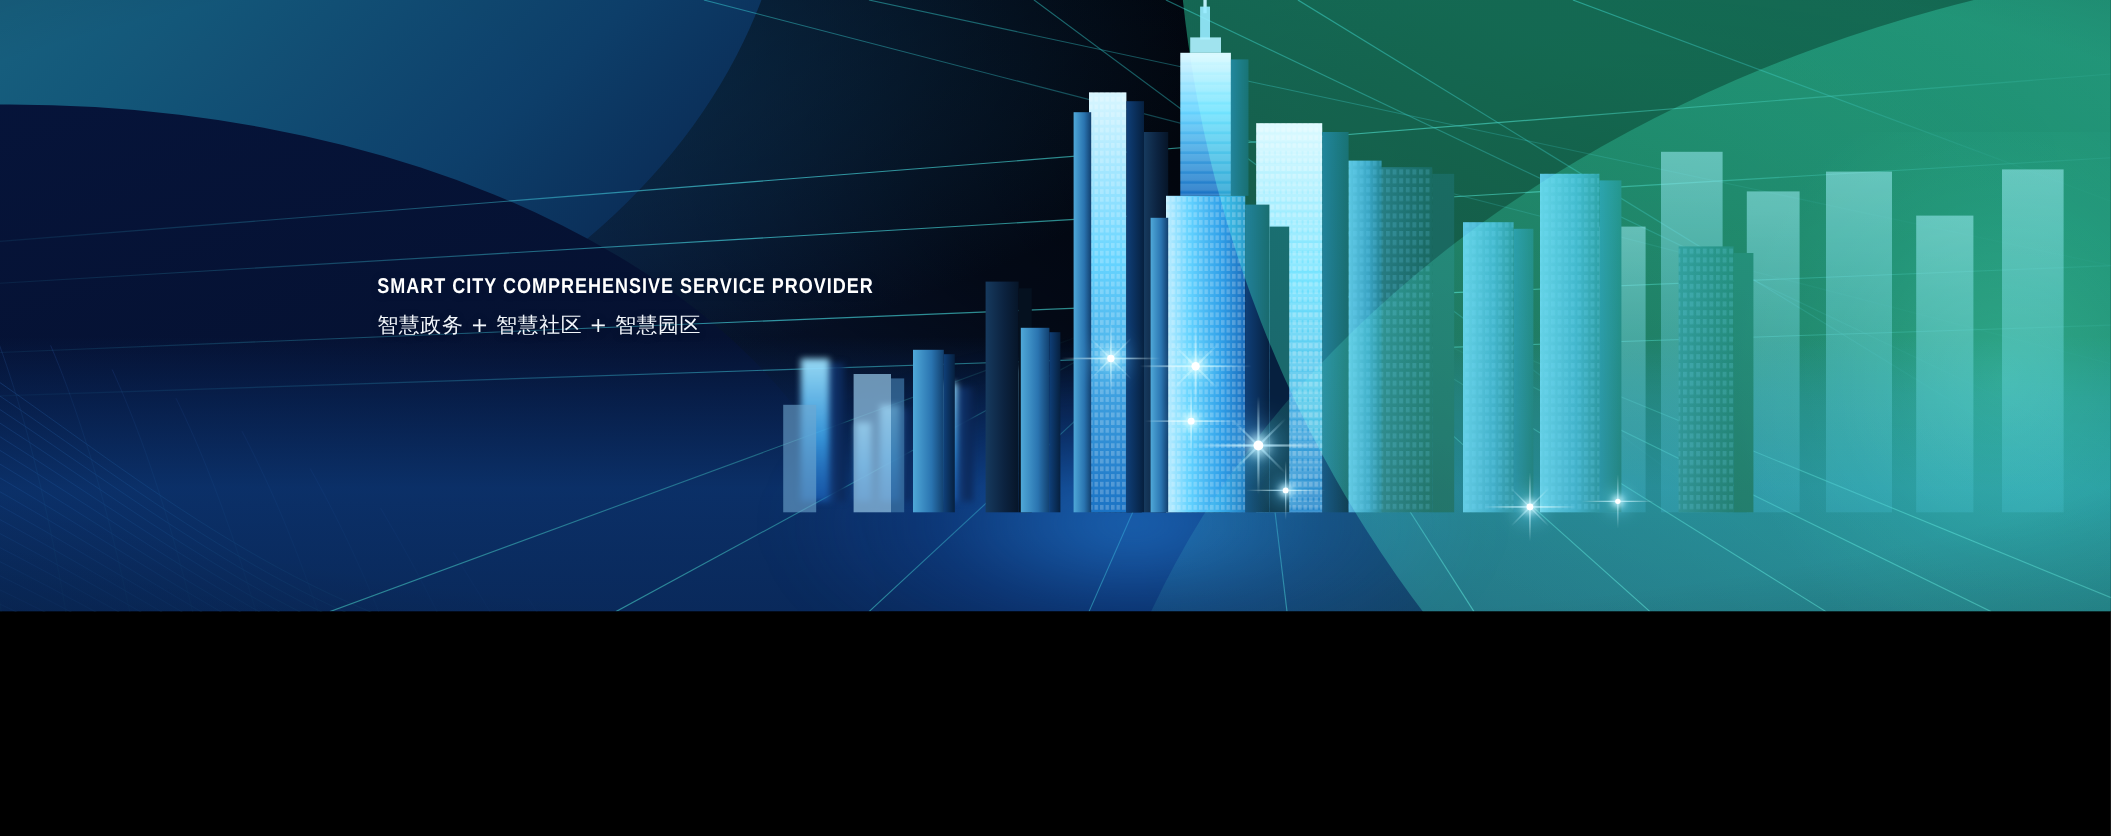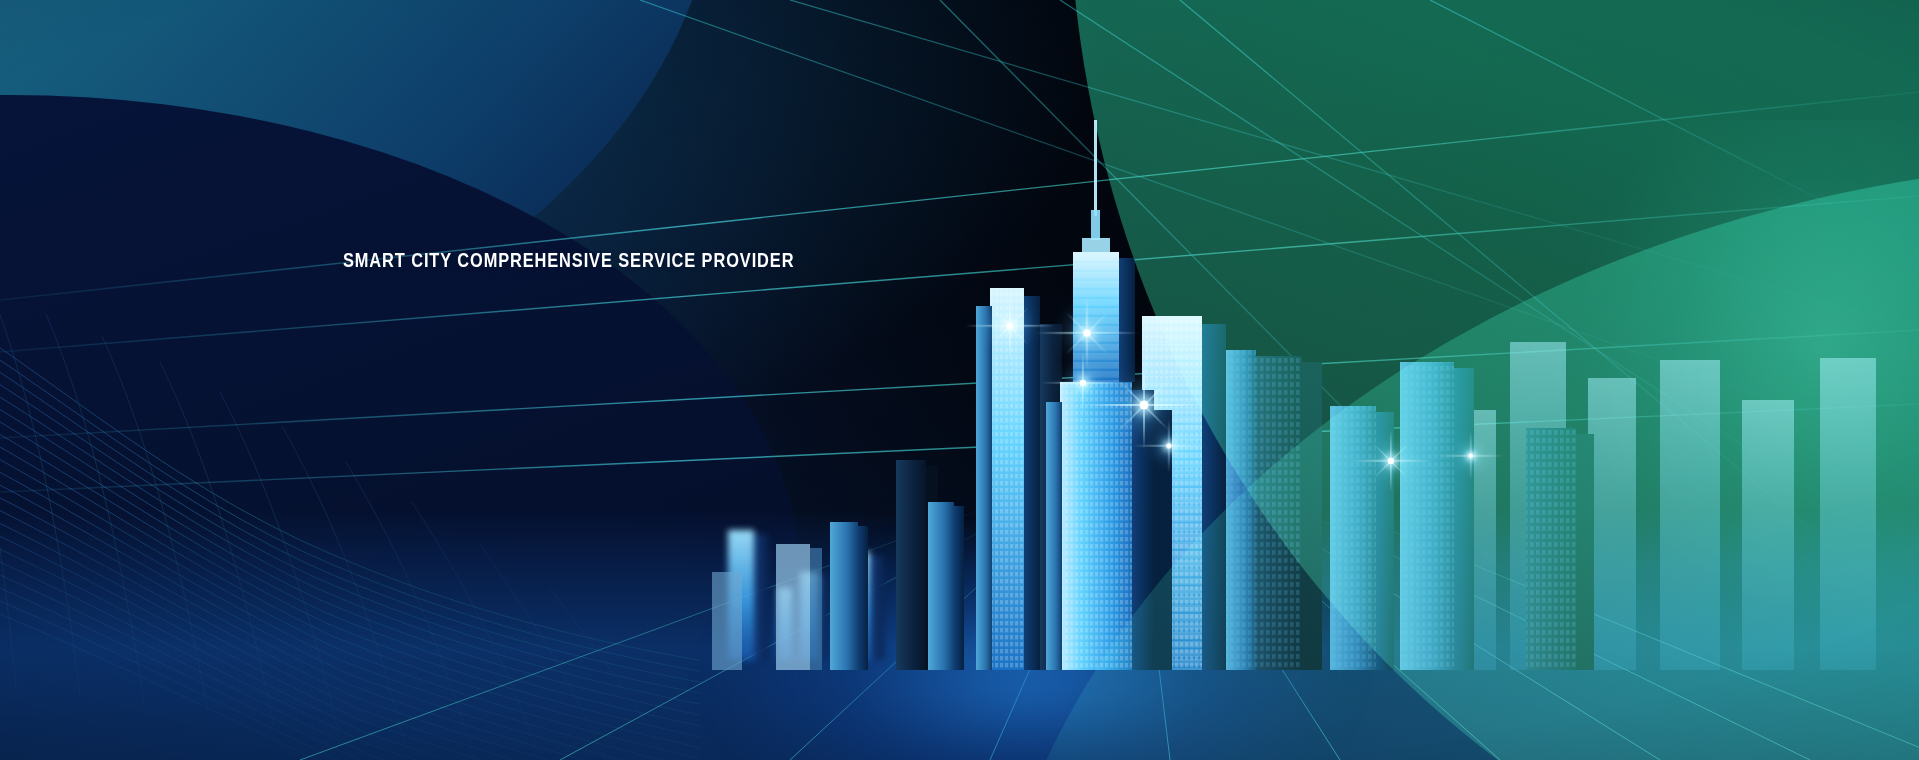--- a/index.html
+++ b/index.html
@@ -1,21 +1,21 @@
 <!DOCTYPE html>
 <html lang="zh"><head>
 <meta charset="utf-8">
 <title>Smart City Banner</title>
 <style>
   html,body{margin:0;padding:0;background:#000;}
   body{font-family:"Liberation Sans","DejaVu Sans",sans-serif;}
 
   #banner{
     position:relative;
-    width:1919px;height:760px;
+    width:1919px;height:556px;
     overflow:hidden;
     background:#02060f;
   }
 
   
   .layer{position:absolute;inset:0;pointer-events:none;}
 
   #sky-base{
     background:
       radial-gradient(120% 95% at 20% 40%, #0b1f4a 0%, #061430 38%, #020a1c 68%, #01060f 100%);
@@ -510,15 +510,16 @@
   </div>
 
   <div id="green-sweep"></div>
   <div id="green-sweep2"></div>
   <div id="green-edge-glow"></div>
 
   <div class="layer" id="vignette"></div>
 
   <div id="copy">
     <p id="eyebrow">SMART CITY COMPREHENSIVE SERVICE PROVIDER</p>
+    <p id="subline">智慧政务 + 智慧社区 + 智慧园区</p>
   </div>
 
 </div>
 
 </body></html>

